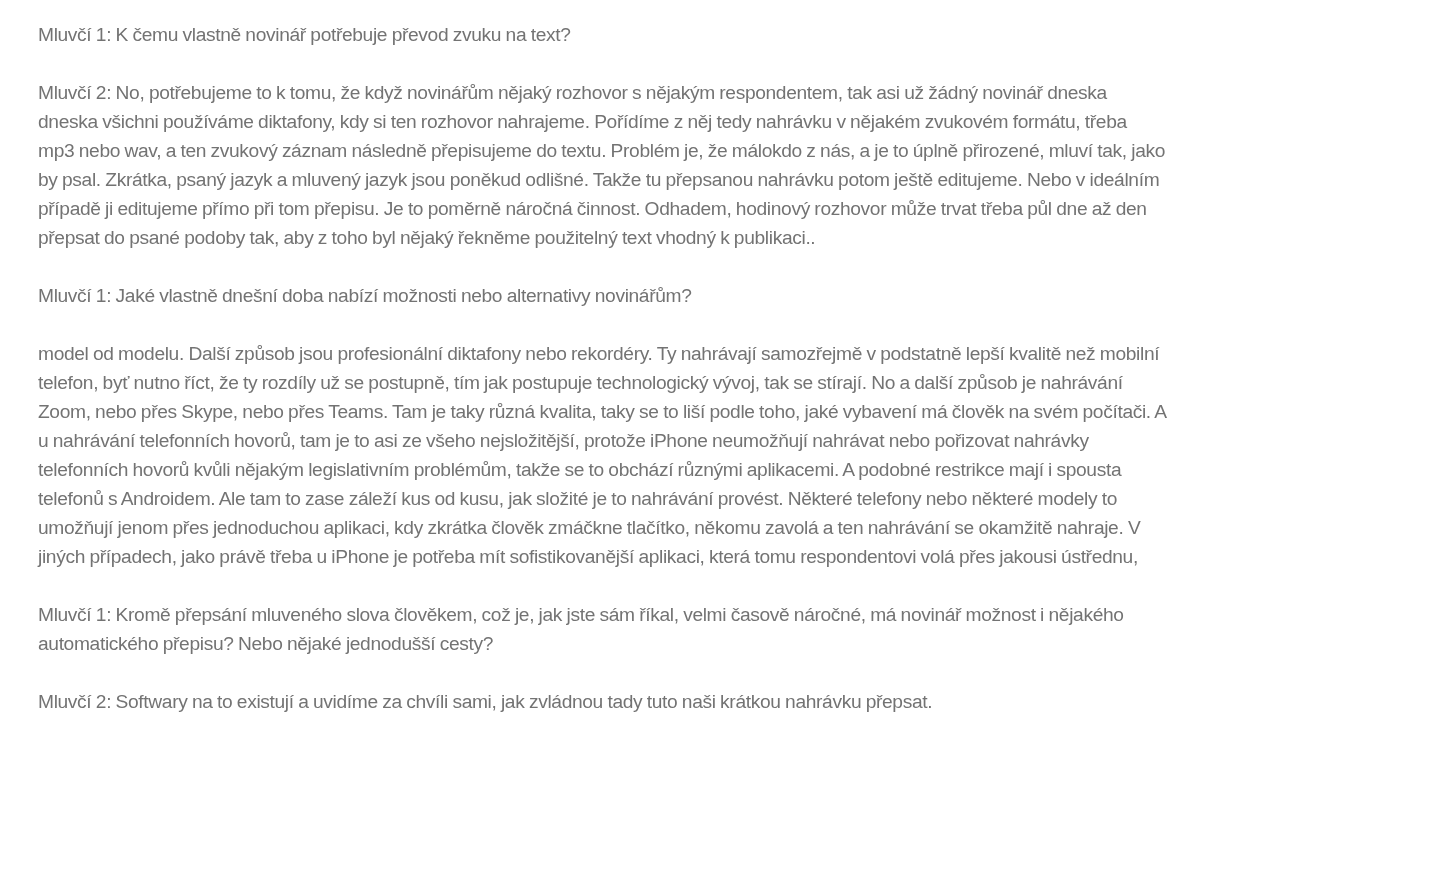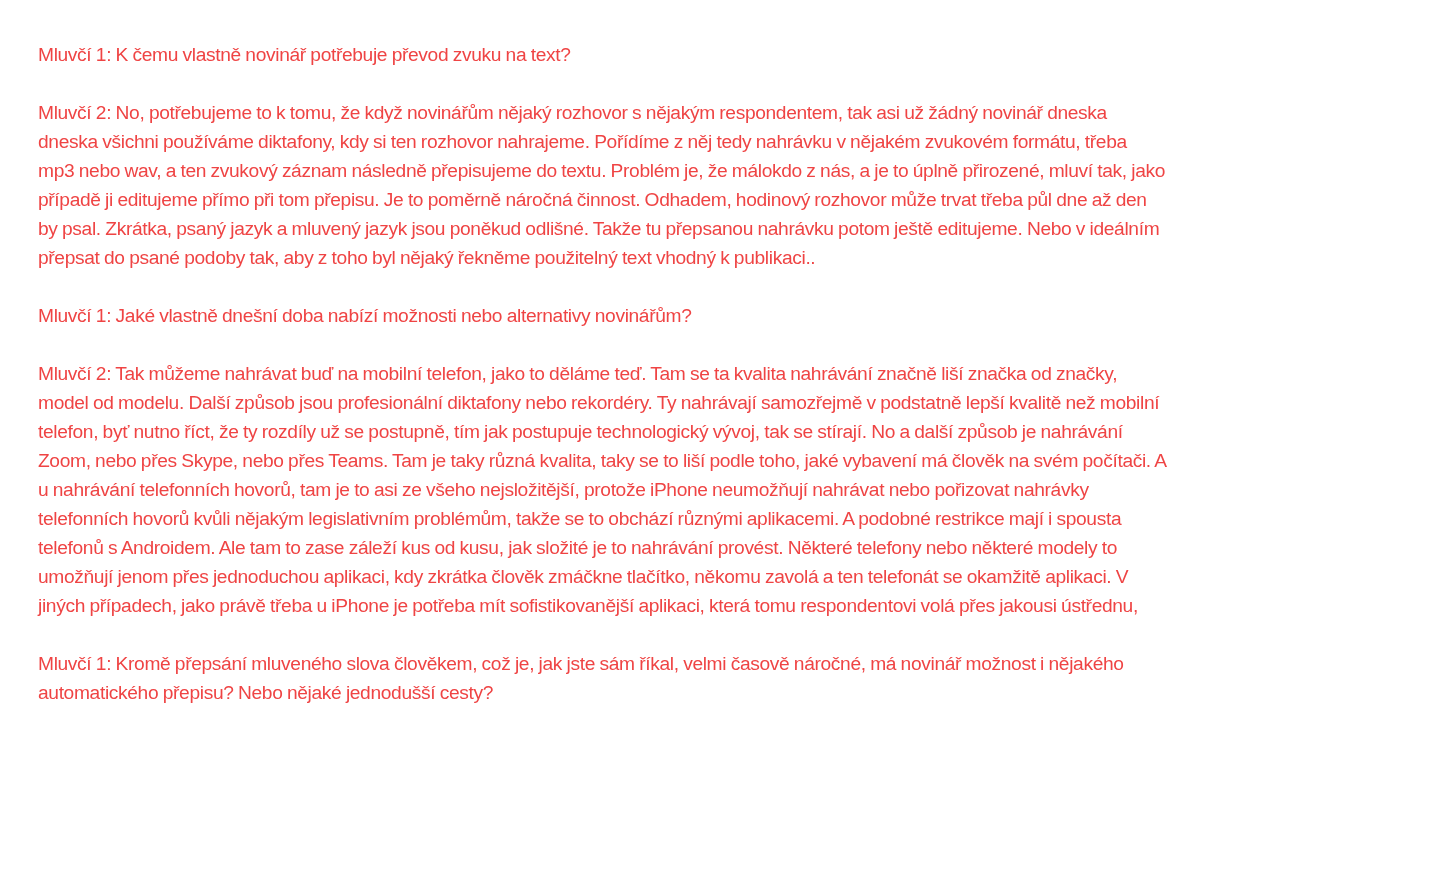--- a/index.html
+++ b/index.html
@@ -9,25 +9,25 @@
     }
     body {
       width: 1438px;
       height: 878px;
       overflow: hidden;
       position: relative;
     }
     .doc {
       position: absolute;
       left: 38px;
-      top: 40px;
+      top: 20px;
       width: 1390px;
       font-family: "Liberation Sans", sans-serif;
       font-size: 19.2px;
-      color: #ef4444;
+      color: #737373;
       letter-spacing: -0.35px;
       word-spacing: -0.5px;
     }
     .para {
       margin: 0 0 29px 0;
     }
     .line {
       display: block;
       height: 29px;
       line-height: 29px;
@@ -40,40 +40,42 @@
 <div class="doc">
 
   <p class="para">
     <span class="line">Mluvčí 1: K čemu vlastně novinář potřebuje převod zvuku na text?</span>
   </p>
 
   <p class="para">
     <span class="line">Mluvčí 2: No, potřebujeme to k tomu, že když novinářům nějaký rozhovor s nějakým respondentem, tak asi už žádný novinář dneska</span>
     <span class="line">dneska všichni používáme diktafony, kdy si ten rozhovor nahrajeme. Pořídíme z něj tedy nahrávku v nějakém zvukovém formátu, třeba</span>
     <span class="line">mp3 nebo wav, a ten zvukový záznam následně přepisujeme do textu. Problém je, že málokdo z nás, a je to úplně přirozené, mluví tak, jako</span>
+    <span class="line">by psal. Zkrátka, psaný jazyk a mluvený jazyk jsou poněkud odlišné. Takže tu přepsanou nahrávku potom ještě editujeme. Nebo v ideálním</span>
     <span class="line">případě ji editujeme přímo při tom přepisu. Je to poměrně náročná činnost. Odhadem, hodinový rozhovor může trvat třeba půl dne až den</span>
-    <span class="line">by psal. Zkrátka, psaný jazyk a mluvený jazyk jsou poněkud odlišné. Takže tu přepsanou nahrávku potom ještě editujeme. Nebo v ideálním</span>
     <span class="line">přepsat do psané podoby tak, aby z toho byl nějaký řekněme použitelný text vhodný k publikaci..</span>
   </p>
 
   <p class="para">
     <span class="line">Mluvčí 1: Jaké vlastně dnešní doba nabízí možnosti nebo alternativy novinářům?</span>
   </p>
 
   <p class="para">
-    <span class="line">Mluvčí 2: Tak můžeme nahrávat buď na mobilní telefon, jako to děláme teď. Tam se ta kvalita nahrávání značně liší značka od značky,</span>
     <span class="line">model od modelu. Další způsob jsou profesionální diktafony nebo rekordéry. Ty nahrávají samozřejmě v podstatně lepší kvalitě než mobilní</span>
     <span class="line">telefon, byť nutno říct, že ty rozdíly už se postupně, tím jak postupuje technologický vývoj, tak se stírají. No a další způsob je nahrávání</span>
     <span class="line">Zoom, nebo přes Skype, nebo přes Teams. Tam je taky různá kvalita, taky se to liší podle toho, jaké vybavení má člověk na svém počítači. A</span>
     <span class="line">u nahrávání telefonních hovorů, tam je to asi ze všeho nejsložitější, protože iPhone neumožňují nahrávat nebo pořizovat nahrávky</span>
     <span class="line">telefonních hovorů kvůli nějakým legislativním problémům, takže se to obchází různými aplikacemi. A podobné restrikce mají i spousta</span>
     <span class="line">telefonů s Androidem. Ale tam to zase záleží kus od kusu, jak složité je to nahrávání provést. Některé telefony nebo některé modely to</span>
-    <span class="line">umožňují jenom přes jednoduchou aplikaci, kdy zkrátka člověk zmáčkne tlačítko, někomu zavolá a ten telefonát se okamžitě aplikaci. V</span>
+    <span class="line">umožňují jenom přes jednoduchou aplikaci, kdy zkrátka člověk zmáčkne tlačítko, někomu zavolá a ten nahrávání se okamžitě nahraje. V</span>
     <span class="line">jiných případech, jako právě třeba u iPhone je potřeba mít sofistikovanější aplikaci, která tomu respondentovi volá přes jakousi ústřednu,</span>
   </p>
 
   <p class="para">
     <span class="line">Mluvčí 1: Kromě přepsání mluveného slova člověkem, což je, jak jste sám říkal, velmi časově náročné, má novinář možnost i nějakého</span>
     <span class="line">automatického přepisu? Nebo nějaké jednodušší cesty?</span>
   </p>
 
+  <p class="para">
+    <span class="line">Mluvčí 2: Softwary na to existují a uvidíme za chvíli sami, jak zvládnou tady tuto naši krátkou nahrávku přepsat.</span>
+  </p>
 
 </div>
 
 </body></html>

